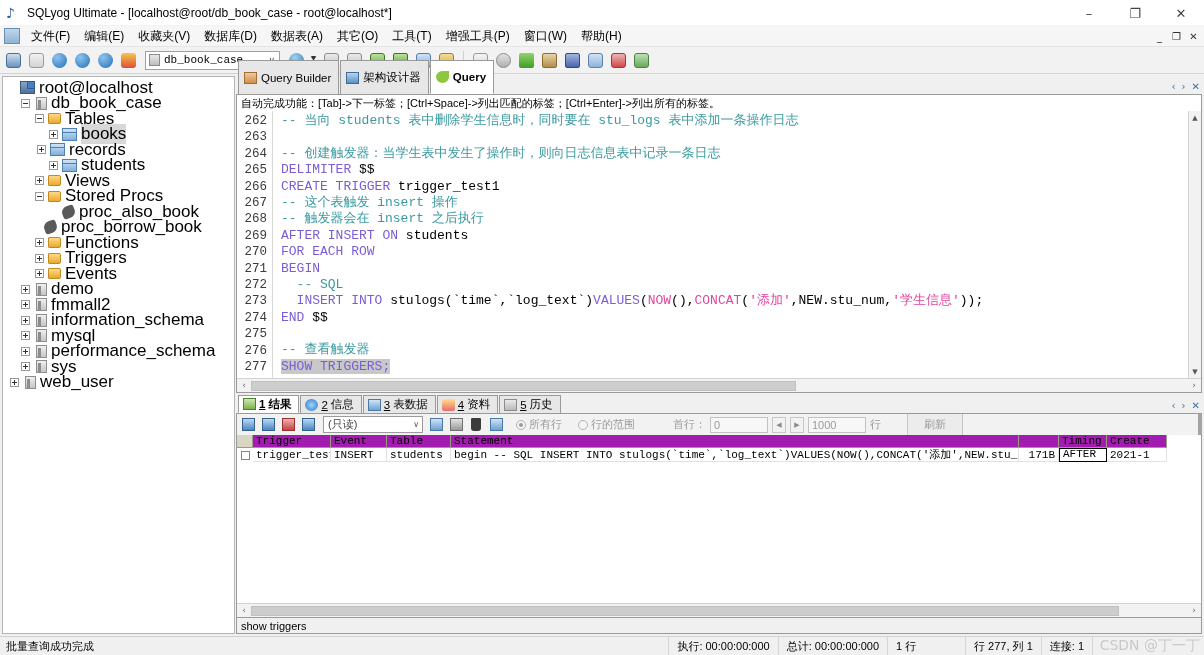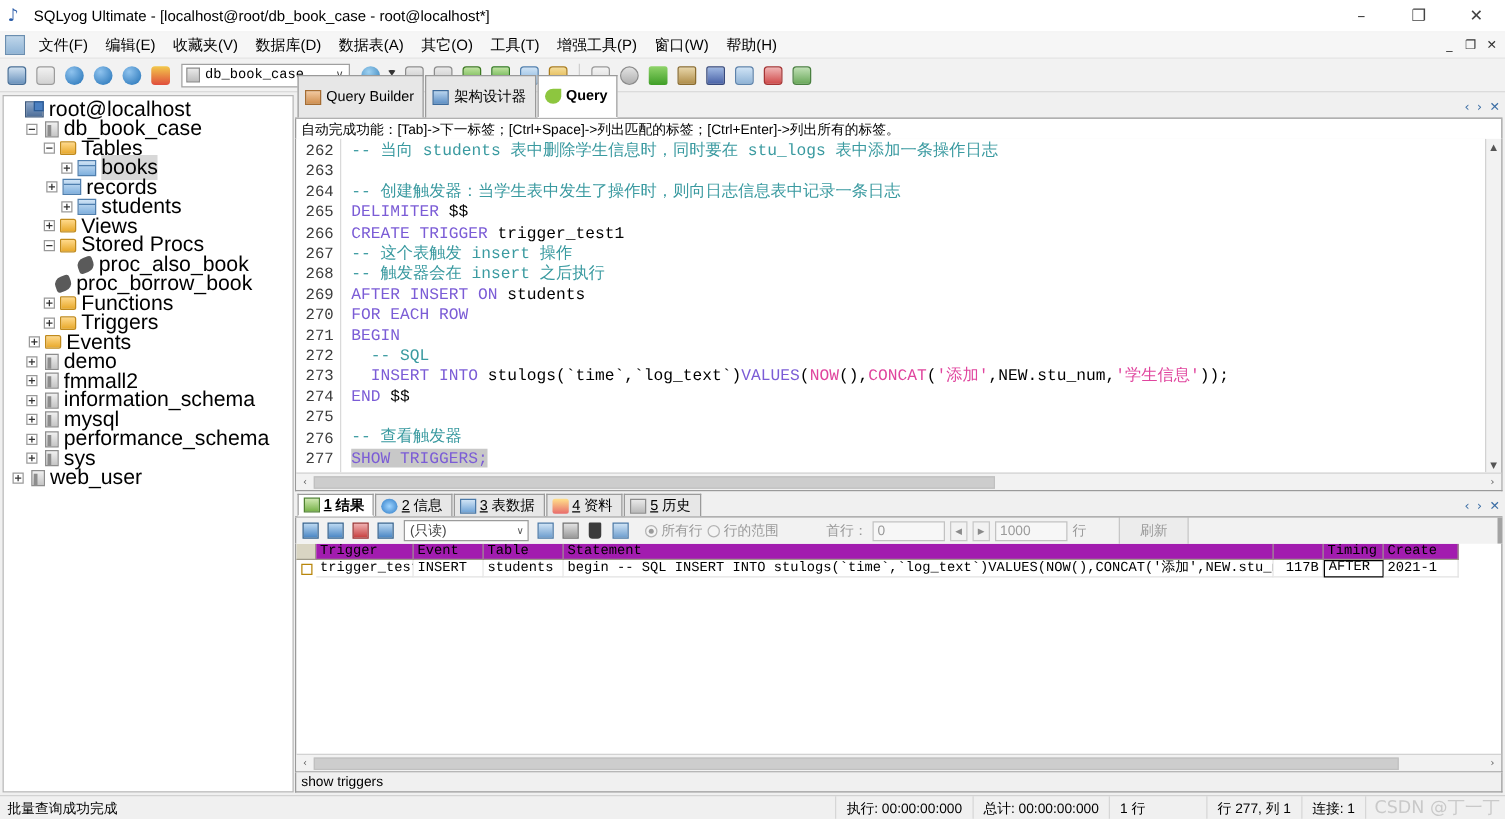--- a/index.html
+++ b/index.html
@@ -241,21 +241,21 @@
   .rt-ico .g { position: absolute; left: 2px; top: 2px; width: 13px; height: 13px; }
   .ro-combo {
     width: 100px; height: 17px; background: #fff; border: 1px solid #9b9b9b;
     display: flex; align-items: center; padding-left: 4px; margin: 0 3px;
     font-size: 11px; position: relative; color: #444;
   }
   .ro-combo .arrow {
     position: absolute; right: 3px; font-size: 8px; color: #555;
     font-family: "DejaVu Sans", sans-serif;
   }
-  .radio-grp { display: flex; align-items: flex-end; gap: 4px; margin-left: 8px; color: #9a9a9a; font-size: 11px; }
+  .radio-grp { display: flex; align-items: flex-end; gap: 16px; margin-left: 8px; color: #9a9a9a; font-size: 11px; }
   .radio { display: flex; align-items: center; gap: 3px; }
   .radio .dot {
     width: 10px; height: 10px; border-radius: 50%; border: 1px solid #b3b3b3; background: #f4f4f4;
     position: relative;
   }
   .radio.on .dot::after {
     content:""; position:absolute; left:2px; top:2px; width:4px; height:4px; border-radius:50%;
     background:#9a9a9a;
   }
   .pager { display: flex; align-items: center; gap: 4px; margin-left: 36px; color: #9a9a9a; font-size: 11px; }
@@ -504,21 +504,21 @@
           <div class="node" style="padding-left: 32px;">
             <span class="exp plus"></span>
             <span class="ico folder"></span>
             <span class="lbl">Functions</span>
           </div>
           <div class="node" style="padding-left: 32px;">
             <span class="exp plus"></span>
             <span class="ico folder"></span>
             <span class="lbl">Triggers</span>
           </div>
-          <div class="node" style="padding-left: 20px;">
+          <div class="node" style="padding-left: 32px;">
             <span class="exp plus"></span>
             <span class="ico folder"></span>
             <span class="lbl">Events</span>
           </div>
           <div class="node" style="padding-left: 18px;">
             <span class="exp plus"></span>
             <span class="ico db"></span>
             <span class="lbl">demo</span>
           </div>
           <div class="node" style="padding-left: 18px;">
@@ -714,21 +714,21 @@
               </div>
             <div id="grid-body">
                 <div class="grow gdata">
                   <div class="chkcell">
                     <span class="cb"></span>
                   </div>
                   <div class="gc" style="width: 78px; flex: 0 0 auto;">trigger_test1</div>
                   <div class="gc" style="width: 56px; flex: 0 0 auto;">INSERT</div>
                   <div class="gc" style="width: 64px; flex: 0 0 auto;">students</div>
                   <div class="gc" style="width: 568px; flex: 0 0 auto;">begin  -- SQL  INSERT INTO stulogs(`time`,`log_text`)VALUES(NOW(),CONCAT('添加',NEW.stu_num,'学生信息'));end</div>
-                  <div class="gc num" style="width: 40px; flex: 0 0 auto;">117B</div>
+                  <div class="gc num" style="width: 40px; flex: 0 0 auto;">171B</div>
                   <div class="gc sel" style="width: 48px; flex: 0 0 auto;">AFTER</div>
                   <div class="gc" style="width: 60px; flex: 0 0 auto;">2021-1</div>
                 </div>
               </div>
           </div>
           <div class="grid-h">
             <div class="ar">‹</div>
             <div class="thumb"></div>
             <div class="ar r">›</div>
           </div>

